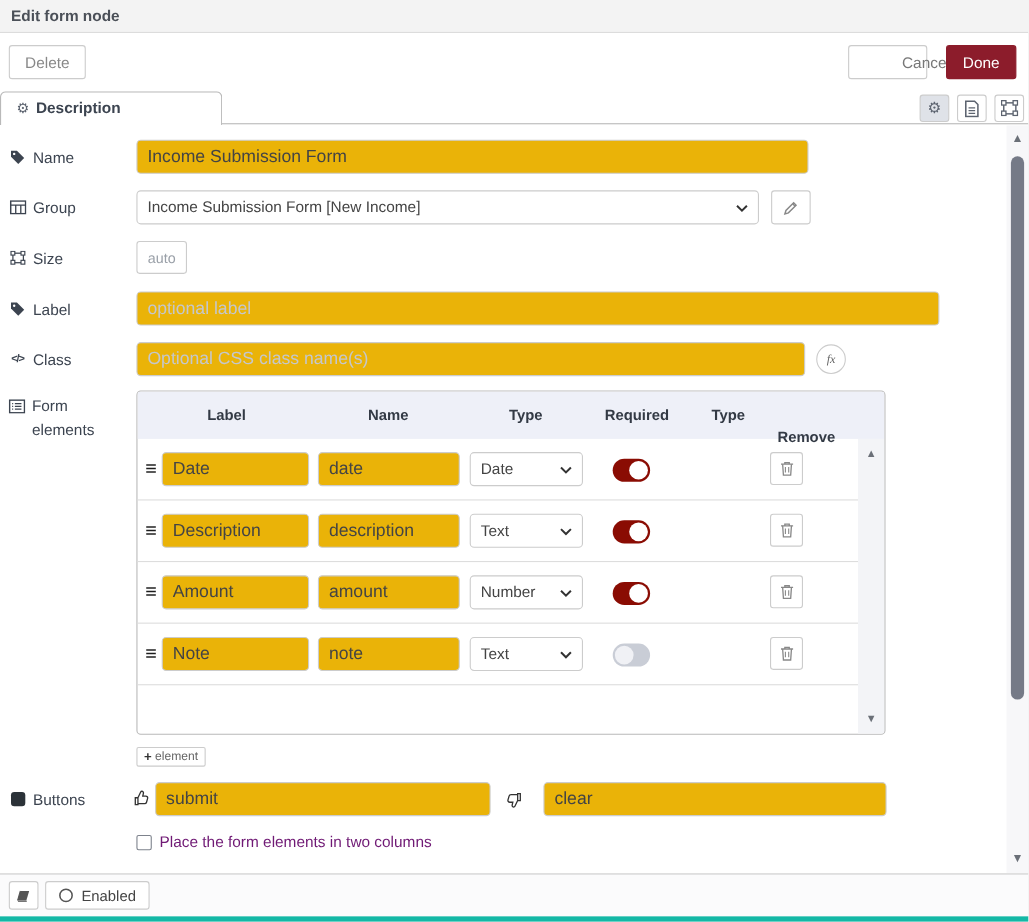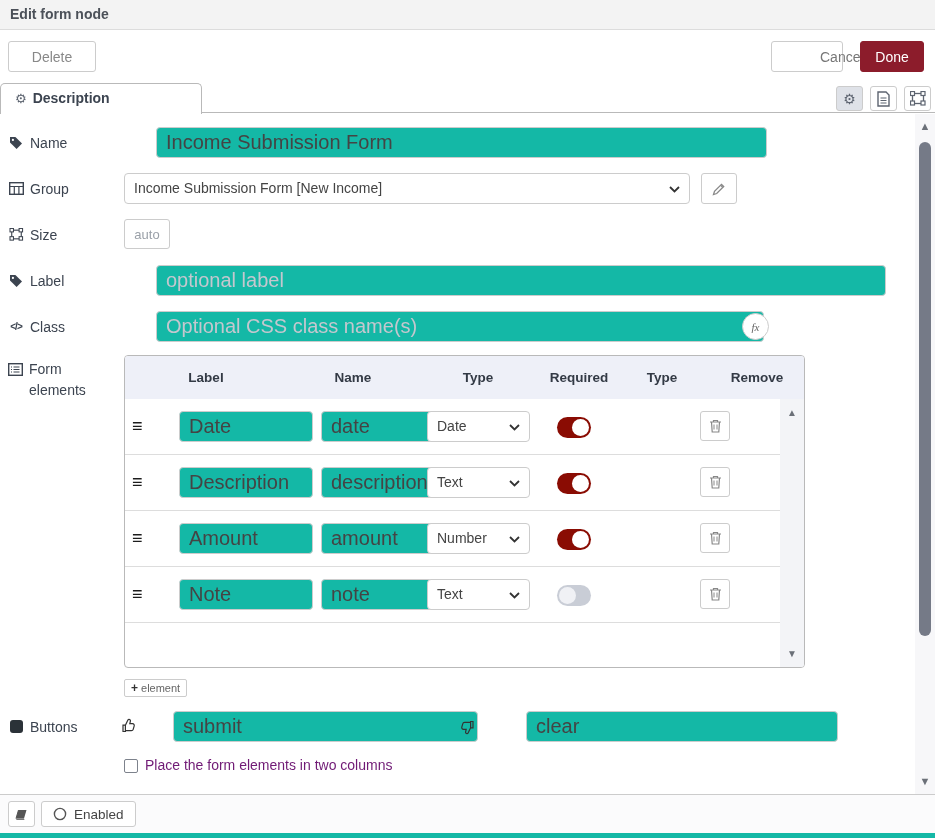--- a/index.html
+++ b/index.html
@@ -5,21 +5,21 @@
   * { margin:0; padding:0; box-sizing:border-box; }
   html,body { background:#e9e9e9; font-family:"Liberation Sans","DejaVu Sans",sans-serif; }
   .app { position:relative; width:935px; height:838px; background:#fff; overflow:hidden; border-bottom:5px solid #14b8a6; }
 
   
   .dialog-header { position:absolute; top:0; left:0; right:0; height:30px; background:#f3f3f3; border-bottom:1px solid #dcdcdc; line-height:29px; padding-left:10px; font-weight:bold; font-size:14px; color:#4b5058; }
 
   
   .action-bar { position:absolute; top:31px; left:0; right:0; height:52px; background:#fff; }
   .btn { position:absolute; top:10px; height:31px; border:1px solid #ccc; border-radius:3px; background:#fff; color:#888; font-size:14px; font-family:inherit; text-align:center; }
-  .btn-delete { left:8px; width:88px;text-align:center; }
+  .btn-delete { left:8px; width:70px;text-align:center; }
   .btn-cancel { right:92px; width:72px; color:#777;padding-left:48px; }
   .btn-done { right:11px; width:64px; background:#8c1c2b; border-color:#8c1c2b; color:#fff; }
 
   
   .tab-bar { position:absolute; top:83px; left:0; right:0; height:30px; background:#fff; border-bottom:1px solid #b9b9b9; }
   .tab-active { position:absolute; left:0; top:0; width:202px; height:31px; background:#fff; border:1px solid #b9b9b9; border-bottom:none; border-radius:5px 5px 0 0; line-height:29px; padding-left:14px; font-weight:bold; font-size:14px; color:#3c4450; z-index:2; }
   .tab-active .gear-glyph { font-size:13px; color:#5d6470; margin-right:6px; }
   .tab-icons { position:absolute; right:4px; top:3px; display:flex; gap:7px; }
   .icon-btn { width:27px; height:25px; border:1px solid #ccc; border-radius:3px; background:#fff; display:flex; align-items:center; justify-content:center; color:#5d6470; font-size:14px; }
   .icon-btn.active { background:#dfe2e8; }
@@ -31,31 +31,31 @@
   .v-scroll { position:absolute; top:0; right:0; bottom:0; width:20px; background:#f7f7f9; }
   .v-scroll .arrow { position:absolute; left:0; right:0; text-align:center; color:#6b7078; font-size:11px; line-height:14px; }
   .v-scroll .arrow.up { top:5px; }
   .v-scroll .arrow.down { bottom:6px; }
   .v-scroll .thumb { position:absolute; left:4px; width:12px; top:28px; height:494px; background:#757a87; border-radius:6px; }
 
   
   .frow { position:absolute; left:0; height:31px; }
   .flabel { position:absolute; left:8px; top:0; height:31px; display:flex; align-items:center; gap:6px; font-size:14px; color:#3c4450; }
   .ficon { display:inline-flex; width:16px; justify-content:center; }
-  .tinput { position:absolute; height:31px; border:1px solid #ccc; border-radius:4px; background:#14b8a6; font-family:inherit; font-size:20px; color:#444; padding:0 9px;margin-left:32px; }
+  .tinput { position:absolute; height:31px; border:1px solid #ccc; border-radius:4px; background:#eab308; font-family:inherit; font-size:16px; color:#444; padding:0 9px; }
   .tinput::placeholder { color:#c4c7ce; }
   .sel { position:absolute; height:31px; border:1px solid #ccc; border-radius:4px; background:#fff; font-size:14px; color:#444; line-height:29px; padding:0 26px 0 9px; }
   .sel .chev { position:absolute; right:9px; top:12px; }
   .sq-btn { position:absolute; border:1px solid #ccc; border-radius:3px; background:#fff; display:flex; align-items:center; justify-content:center; color:#666; }
 
   
   .etable { position:absolute; left:124px; top:241px; width:681px; height:313px; border:1px solid #b9b9b9; border-radius:4px; background:#fff; overflow:hidden; }
   .ethead { position:absolute; top:0; left:0; right:0; height:43px; background:#eef0f8; }
   .ethead span { position:absolute; top:0; line-height:43px; transform:translateX(-50%); font-weight:bold; font-size:13.5px; color:#333a45; }
-  .h0{left:81px;} .h1{left:228px;} .h2{left:353px;} .h3{left:454px;} .h4{left:537px;} .h5{left:632px;}
+  .h0{left:81px;} .h1{left:228px;} .h2{left:353px;} .h3{left:454px;} .h4{left:537px;} .h5{left:608px;margin-top:20px;}
   .etbody { position:absolute; top:43px; left:0; right:24px; bottom:0; }
   .erow { position:relative; height:56px; border-bottom:1px solid #ddd; }
   .drag-handle { position:absolute; left:7px; top:17px; font-size:18px; color:#1c1c1c; line-height:20px; }
   .erow .in-label { left:22px; top:12px; width:134px; }
   .erow .in-name  { left:164px; top:12px; width:129px; }
   .erow .sel-type { left:302px; top:12px; width:103px; }
   .toggle { position:absolute; left:432px; top:18px; width:34px; height:21px; border-radius:11px; background:#c9cdd6; }
   .toggle .knob { position:absolute; top:2px; left:2px; width:17px; height:17px; border-radius:50%; background:#f0f1f5; }
   .toggle.on { background:#8a0c03; }
   .toggle.on .knob { left:auto; right:2px; background:#fff; }

